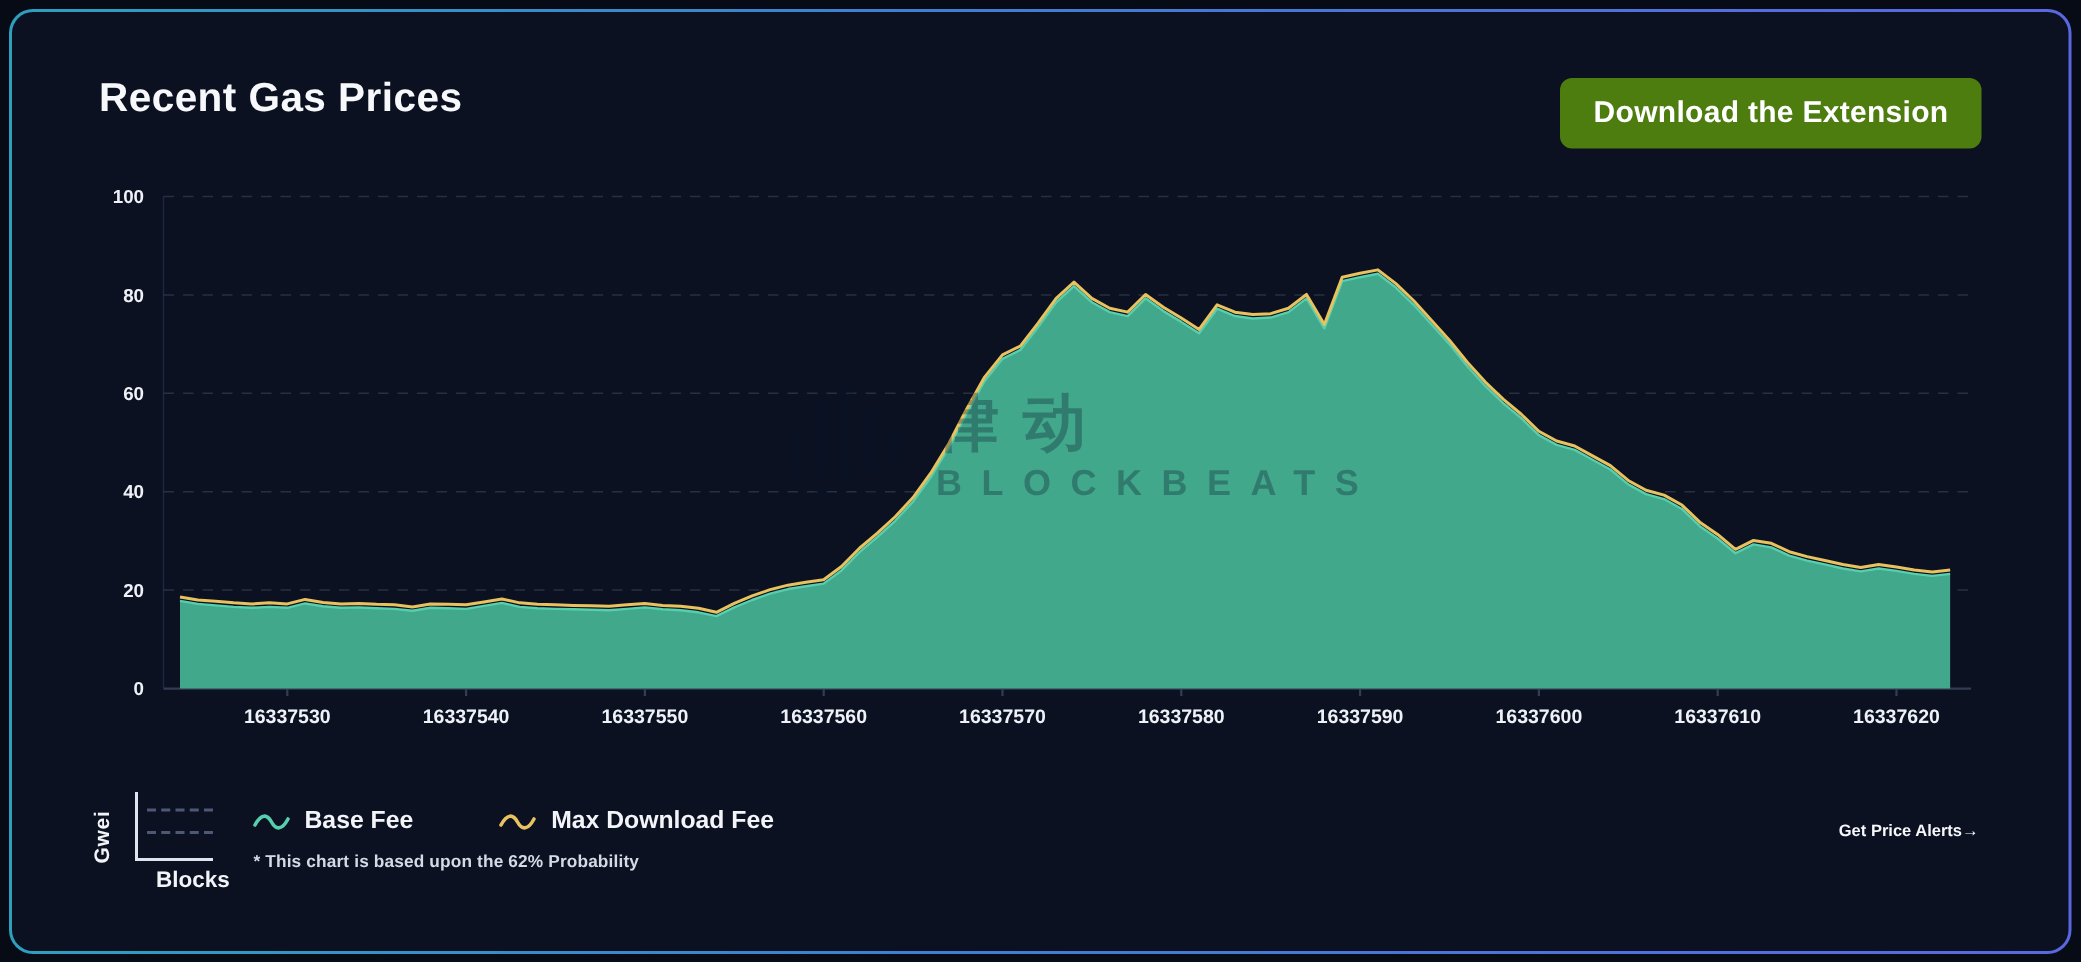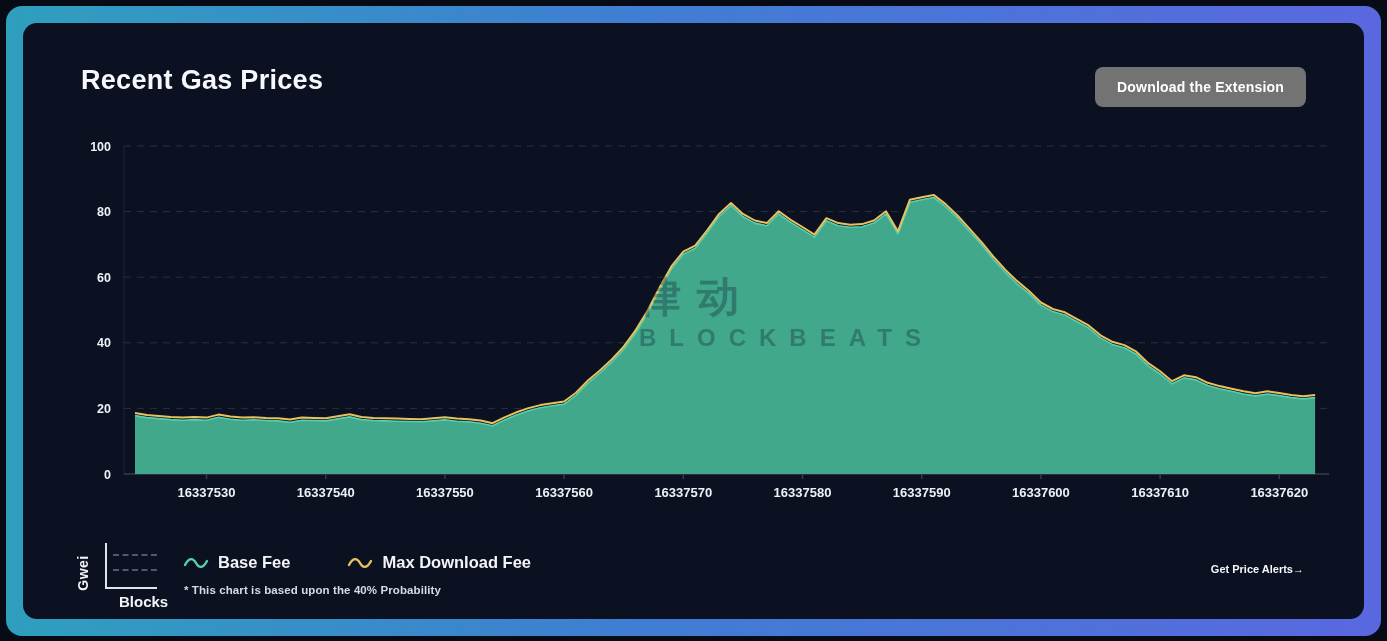--- a/index.html
+++ b/index.html
@@ -6,34 +6,34 @@
   body{
     width:1387px;height:641px;overflow:hidden;position:relative;
     background:#060b16;
     font-family:"Liberation Sans",sans-serif;
     -webkit-font-smoothing:antialiased;
   }
   .frame{
     position:absolute;left:6px;top:6px;right:6px;bottom:5px;
     border-radius:16px;
     background:linear-gradient(90deg,#2f9fbe 0%,#3f7ed2 45%,#5a68e0 100%);
-    padding:17px;box-sizing:border-box;text-decoration:underline;
+    padding:2px;box-sizing:border-box;text-decoration:underline;
   }
   .panel{
     position:relative;width:100%;height:100%;
     background:#0b1120;border-radius:14px;overflow:hidden;
   }
   .title{
     position:absolute;left:58px;top:42px;
     font-size:27px;font-weight:700;color:#f7f8fb;letter-spacing:.3px;
   }
   .dl-btn{
     position:absolute;right:58px;top:44px;
-    background:#737373;color:#ffffff;border:none;border-radius:8px;
-    padding:12px 22px;font-size:14px;font-weight:700;cursor:pointer;
+    background:#4d7c0f;color:#ffffff;border:none;border-radius:8px;
+    padding:12px 22px;font-size:20px;font-weight:700;cursor:pointer;
     font-family:"Liberation Sans",sans-serif;letter-spacing:.2px;
   }
   #chart-svg{position:absolute;left:0;top:0;z-index:1;}
   .gridline{stroke:#3a4458;stroke-width:1;stroke-dasharray:7 6;opacity:.6;}
   .axisline{stroke:#333c52;stroke-width:1.5;}
   .vaxis{stroke:#1d2740;stroke-width:1;}
   .ylabel{fill:#eef1f7;font-size:12.5px;font-weight:700;font-family:"Liberation Sans",sans-serif;}
   .xlabel{fill:#eef1f7;font-size:13px;font-weight:700;font-family:"Liberation Sans",sans-serif;}
   .watermark{
     position:absolute;left:518px;top:248px;z-index:2;
@@ -159,18 +159,18 @@
         <span class="legend-label">Base Fee</span>
       </div>
       <div class="legend-item">
         <svg width="26" height="14" viewBox="0 0 26 14">
           <path d="M2,9 C6,1.5 10,1.5 13,7 C16,12.5 20,12.5 24,5" fill="none" stroke="#e8c25f" stroke-width="2.4" stroke-linecap="round"></path>
         </svg>
         <span class="legend-label">Max Download Fee</span>
       </div>
     </div>
 
-    <div class="footnote">* This chart is based upon the 40% Probability</div>
+    <div class="footnote">* This chart is based upon the 62% Probability</div>
 
     <a class="alerts">Get Price Alerts→</a>
 
   </div>
 </div>
 
 </body></html>

